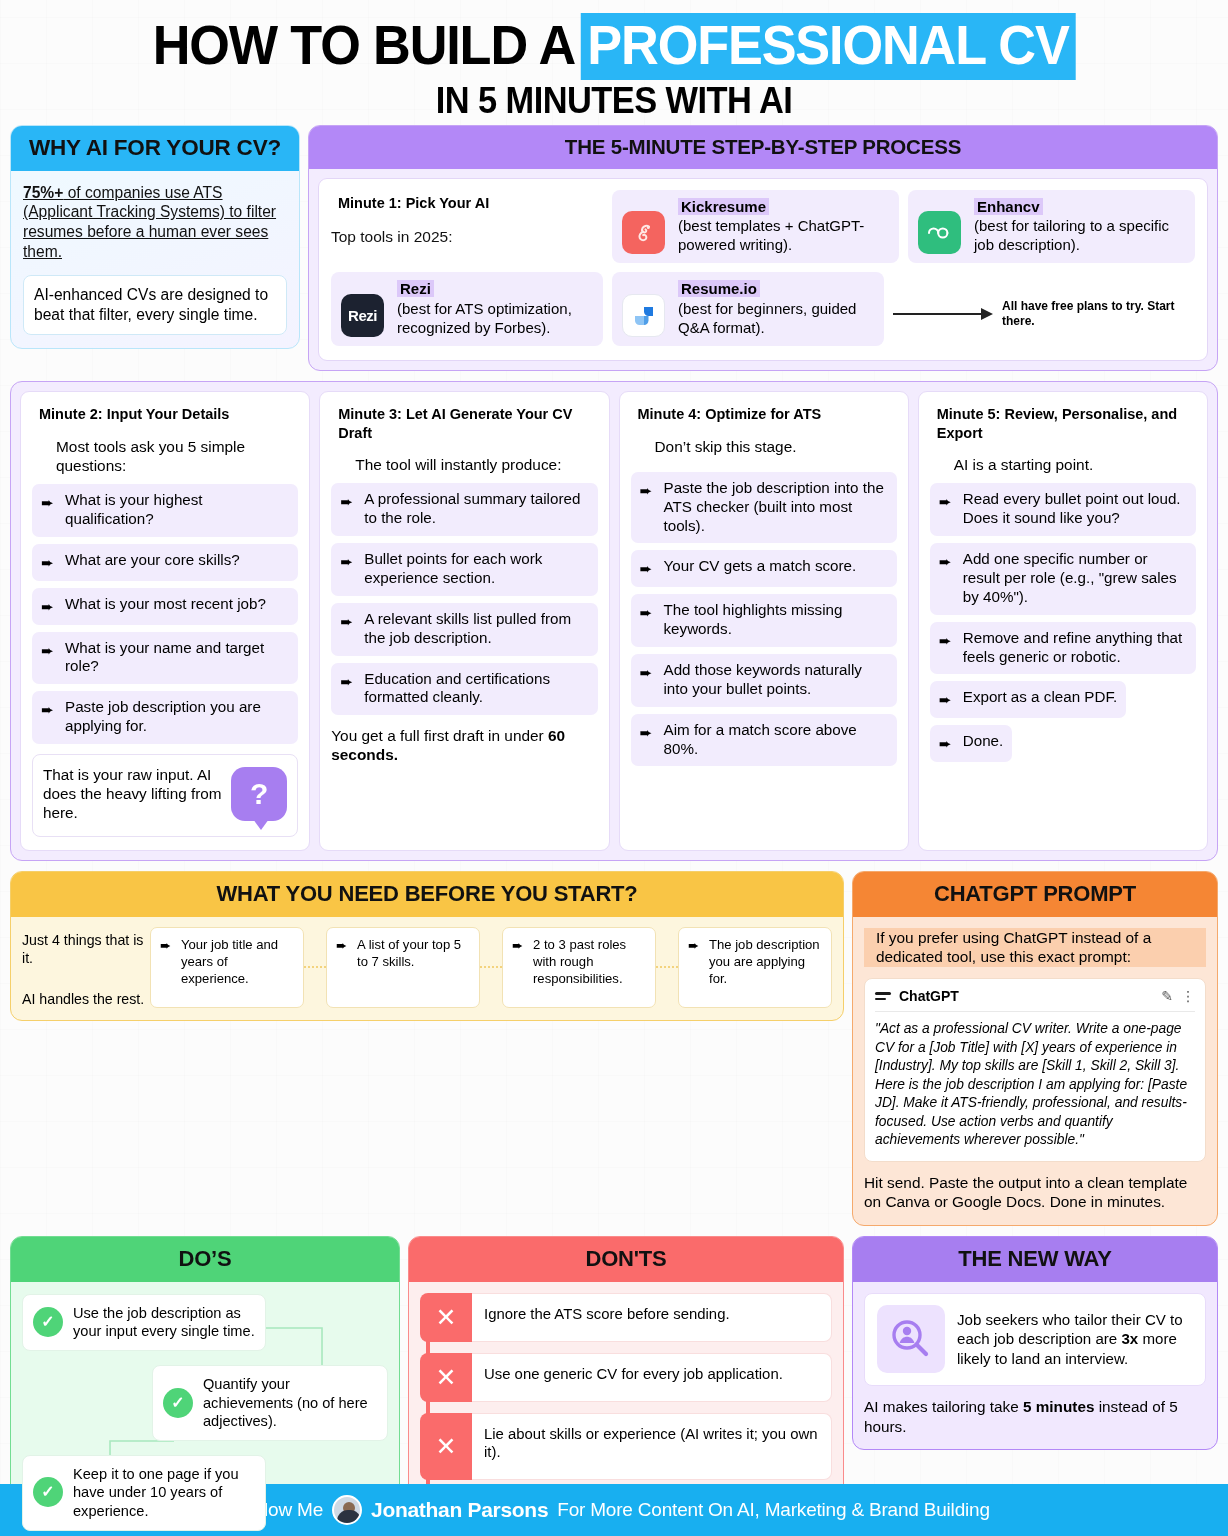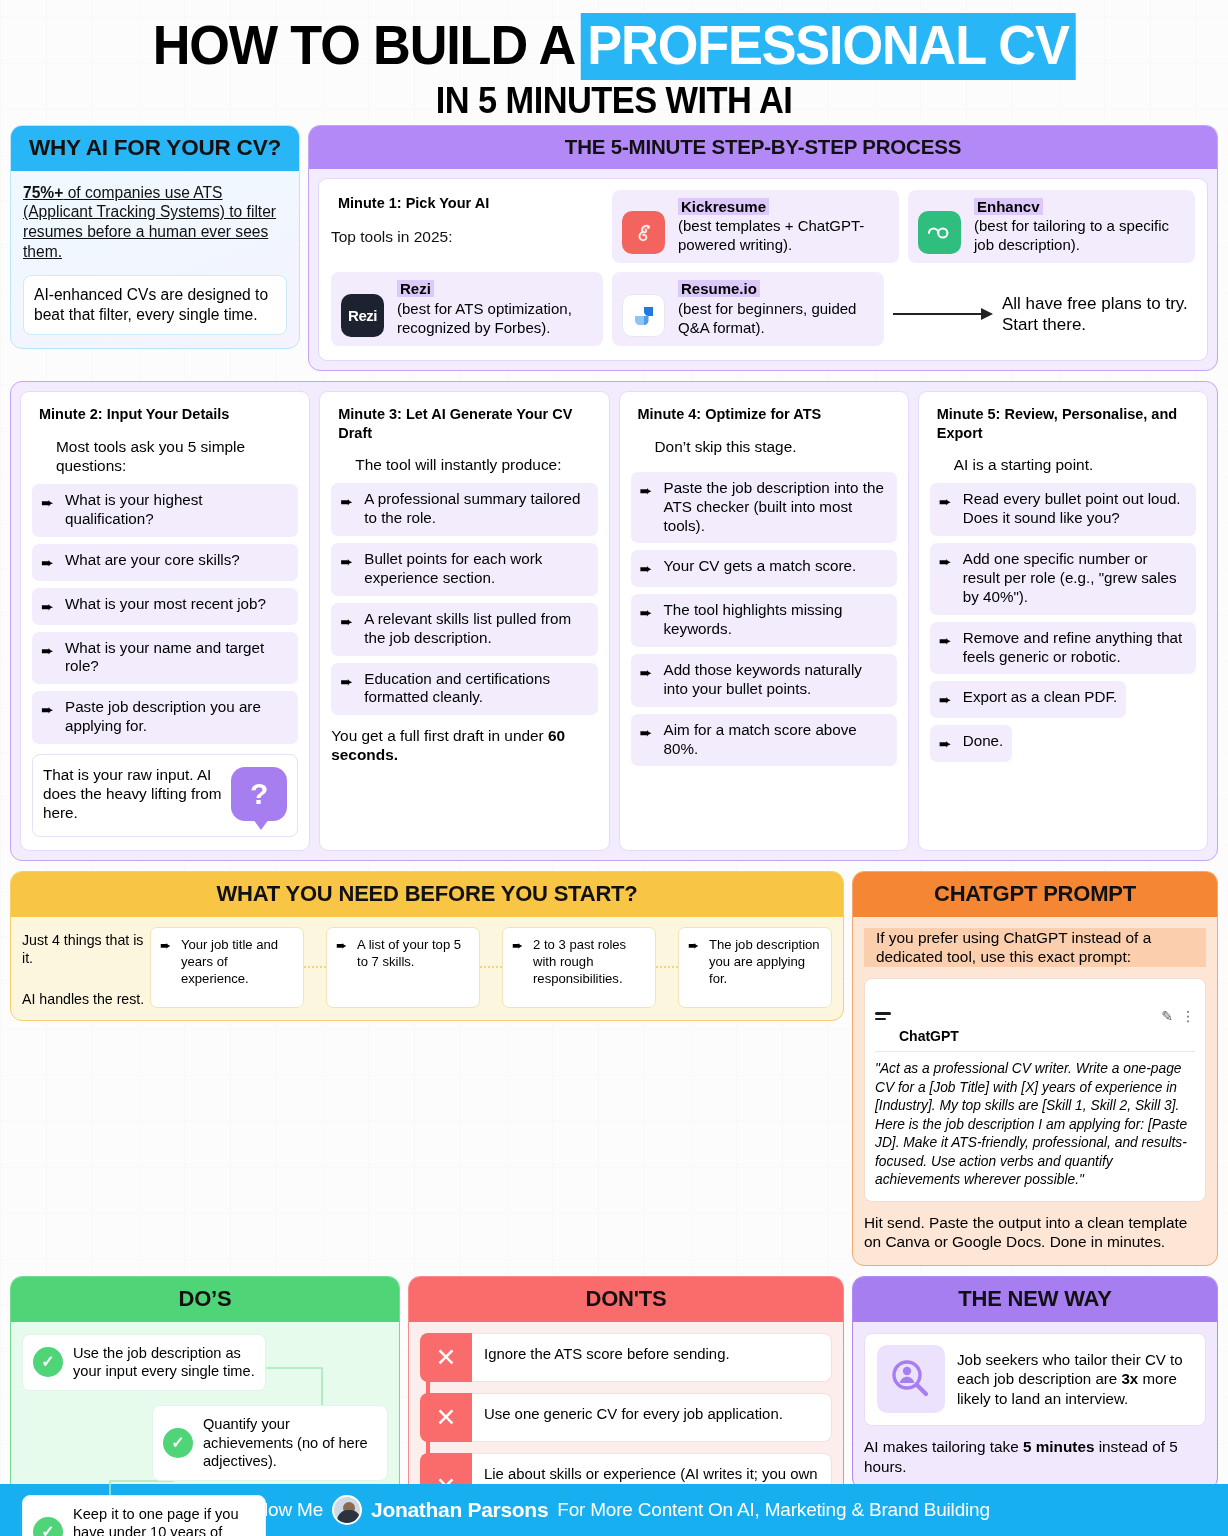--- a/index.html
+++ b/index.html
@@ -91,21 +91,21 @@
   .tool-name { font-weight: 700; background: #dcc8f9; padding: 0 3px; }
   .tool-desc { display: block; margin-top: 1px; }
 
   .arrow-cell { flex: 1; display: flex; align-items: center; gap: 9px; padding-top: 10px; }
   .arrow-line { position: relative; width: 100px; height: 14px; flex: 0 0 100px; }
   .arrow-line::before { content:""; position:absolute; left:0; top:6px; width:88px; height:2px; background:#222; }
   .arrow-line::after {
     content:""; position:absolute; right:0; top:1px;
     border-left: 12px solid #222; border-top: 6px solid transparent; border-bottom: 6px solid transparent;
   }
-  .arrow-txt { font-size: 17px; font-weight: 400; line-height: 1.25; }
+  .arrow-txt { font-size: 12px; font-weight: 700; line-height: 1.25; }
 
   
   .row2 {
     margin: 10px 10px 0; background: #f3ecfe; border: 1.5px solid #c6a4f5;
     border-radius: 12px; padding: 9px; display: flex; gap: 9px;
   }
   .mcard {
     background: #fff; border: 1px solid #e6dbf8; border-radius: 9px;
     padding: 11px 11px 13px; flex: 1; min-width: 0;
   }
@@ -161,21 +161,21 @@
     overflow: hidden; background: #fde6d6;
   }
   .gpt .panel-head { background: #f58634; font-size: 22px; }
   .gpt-body { padding: 11px 11px 13px; }
   .gpt-lead { font-size: 15.4px; line-height: 1.28; background: #fbcfae; padding-left: 12px; }
   .gpt-box {
     margin-top: 11px; background: #fff; border: 1px solid #f3ddcb;
     border-radius: 8px; padding: 9px 10px 11px;
   }
   .gpt-bar { display: flex; align-items: center; gap: 8px; padding-bottom: 7px; }
-  .gpt-bar .gname { font-weight: 700; font-size: 14px; flex: 1; margin-top: 40px; }
+  .gpt-bar .gname { font-weight: 700; font-size: 14px; flex: 1; }
   .gpt-bar .gicon { font-size: 14px; color: #555; }
   .hamb { width: 16px; }
   .hamb i { display:block; height:2.2px; background:#1a1a1a; border-radius:2px; margin-bottom:3px; }
   .hamb i:nth-child(1){ width:16px; } .hamb i:nth-child(2){ width:11px; margin-bottom:0; }
   .gpt-divider { border-top: 1px solid #e9e9e9; }
   .gpt-prompt { font-size: 13.8px; line-height: 1.34; font-style: italic; padding-top: 8px; }
   .gpt-foot { margin-top: 11px; font-size: 15.4px; line-height: 1.28; }
 
   
   .row4 { display: flex; gap: 8px; padding: 10px 10px 0; align-items: flex-start; }

